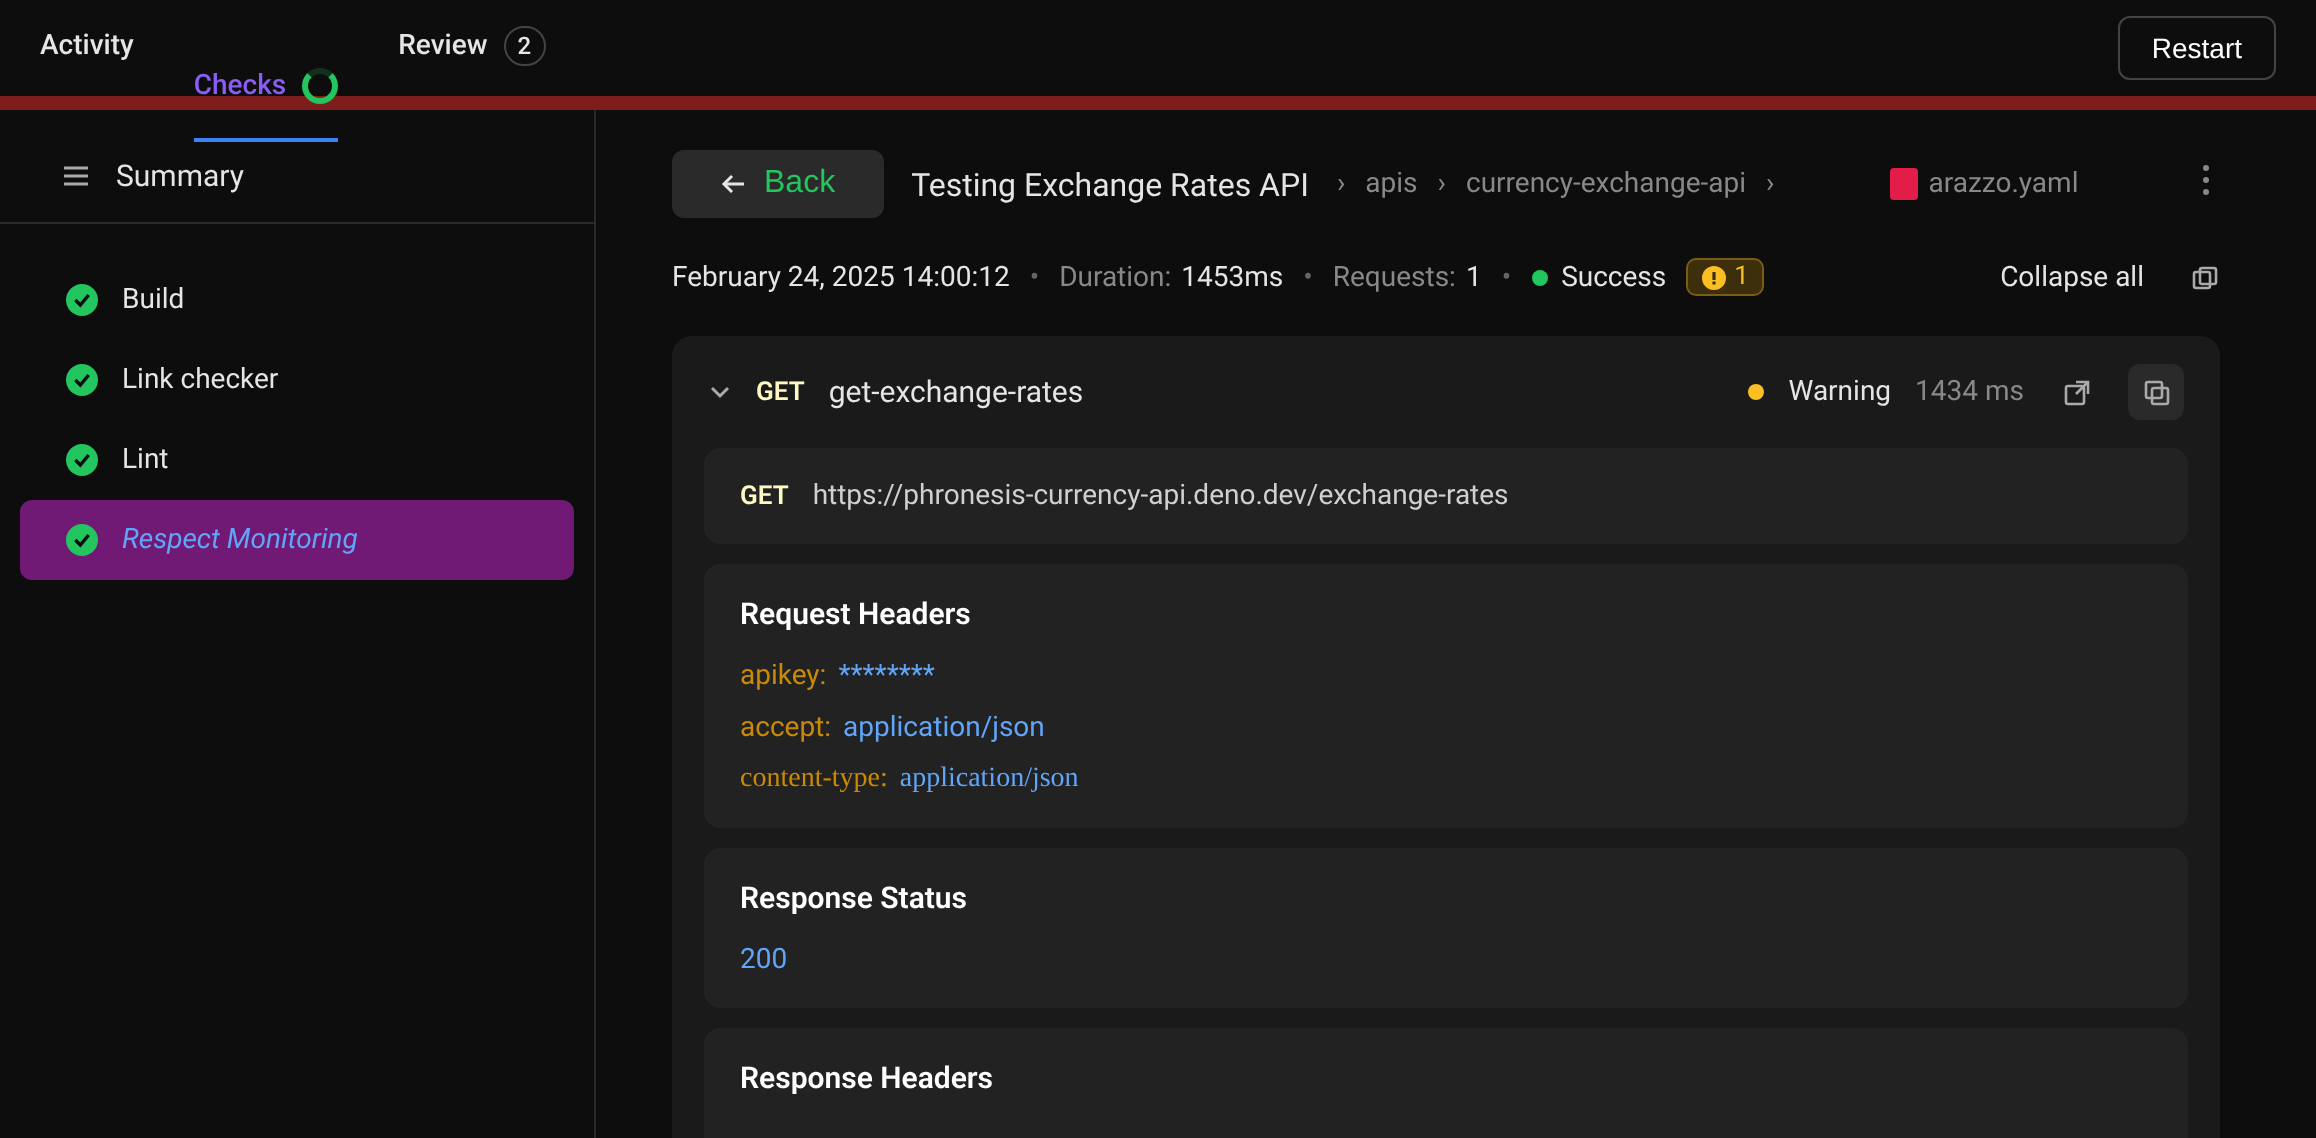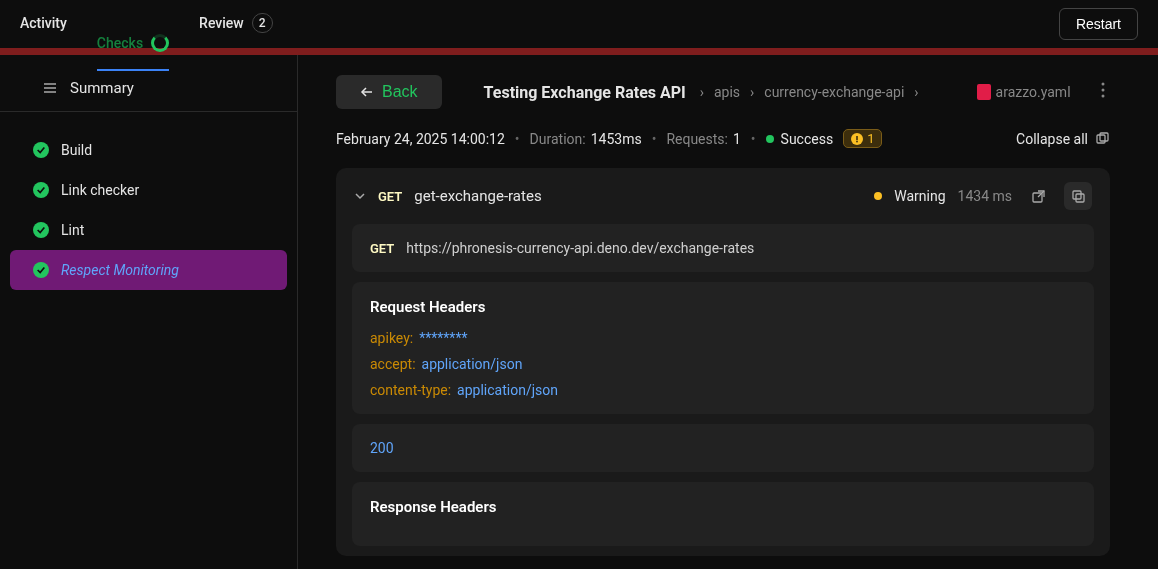--- a/index.html
+++ b/index.html
@@ -28,21 +28,21 @@
       align-items: center;
       gap: 8px;
       font-size: 14px;
       font-weight: 500;
       color: #e5e5e5;
       cursor: pointer;
       height: 53px;
       border-bottom: 2px solid transparent;
     }
     .top-tabs .tab.active {
-      color: #15803d;
+      color: #8b5cf6;
       border-bottom: 2px solid #3b82f6;
       margin-top: 40px;
     }
     .badge-count {
       display: inline-flex;
       align-items: center;
       justify-content: center;
       min-width: 20px;
       height: 20px;
       border: 1px solid #444;
@@ -68,21 +68,21 @@
     .sidebar {
       width: 298px;
       border-right: 1px solid #2a2a2a;
       padding-top: 10px;
       flex-shrink: 0;
     }
     .summary-header {
       display: flex;
       align-items: center;
       gap: 12px;
-      padding: 14px 42px;
+      padding: 14px 30px;
       font-size: 15px;
       color: #e5e5e5;
       border-bottom: 1px solid #2a2a2a;
       margin-bottom: 18px;
     }
     .sidebar-items {
       padding: 0 10px;
     }
     .sidebar-item {
       display: flex;
@@ -140,22 +140,21 @@
       background: #2a2a2a;
       border: none;
       color: #22c55e;
       padding: 8px 24px;
       border-radius: 6px;
       font-size: 16px;
       cursor: pointer;
     }
     .page-title {
       font-size: 16px;
-      font-weight: 700;
-      margin-left: 28px;
+      font-weight: 400;
     }
     .breadcrumb {
       display: flex;
       align-items: center;
       gap: 10px;
       font-size: 14px;
       color: #888;
     }
     .breadcrumb .file {
       display: flex;
@@ -206,22 +205,22 @@
       background: #3d2e0c;
       border: 1px solid #7a5c18;
       color: #fbbf24;
       padding: 1px 7px;
       border-radius: 5px;
       font-size: 13px;
     }
     .collapse-all {
       margin-left: auto;
       display: inline-flex;
-      align-items: center;
-      gap: 8px;
+      align-items: flex-end;
+      gap: 24px;
       color: #e5e5e5;
       font-size: 14px;
       cursor: pointer;
     }
     .request-card {
       margin: 0 38px 20px;
       background: #1a1a1a;
       border-radius: 10px;
       overflow: hidden;
     }
@@ -297,20 +296,21 @@
       margin-bottom: 14px;
     }
     .header-line {
       display: flex;
       gap: 6px;
       font-size: 14px;
       margin-bottom: 10px;
     }
     .header-line:last-child {
       margin-bottom: 0;
+      font-family: Liberation Serif, serif;
     }
     .header-key {
       color: #ca8a04;
     }
     .header-val {
       color: #60a5fa;
     }
     .status-code {
       color: #60a5fa;
       font-size: 14px;
@@ -492,20 +492,21 @@
           <span class="header-key">accept:</span>
           <span class="header-val">application/json</span>
         </div>
         <div class="header-line">
           <span class="header-key">content-type:</span>
           <span class="header-val">application/json</span>
         </div>
       </div>
 
       <div class="section-block">
+        <div class="section-title">Response Status</div>
         <div class="status-code">200</div>
       </div>
 
       <div class="section-block">
         <div class="section-title">Response Headers</div>
       </div>
     </div>
   </div>
 </div>
 

